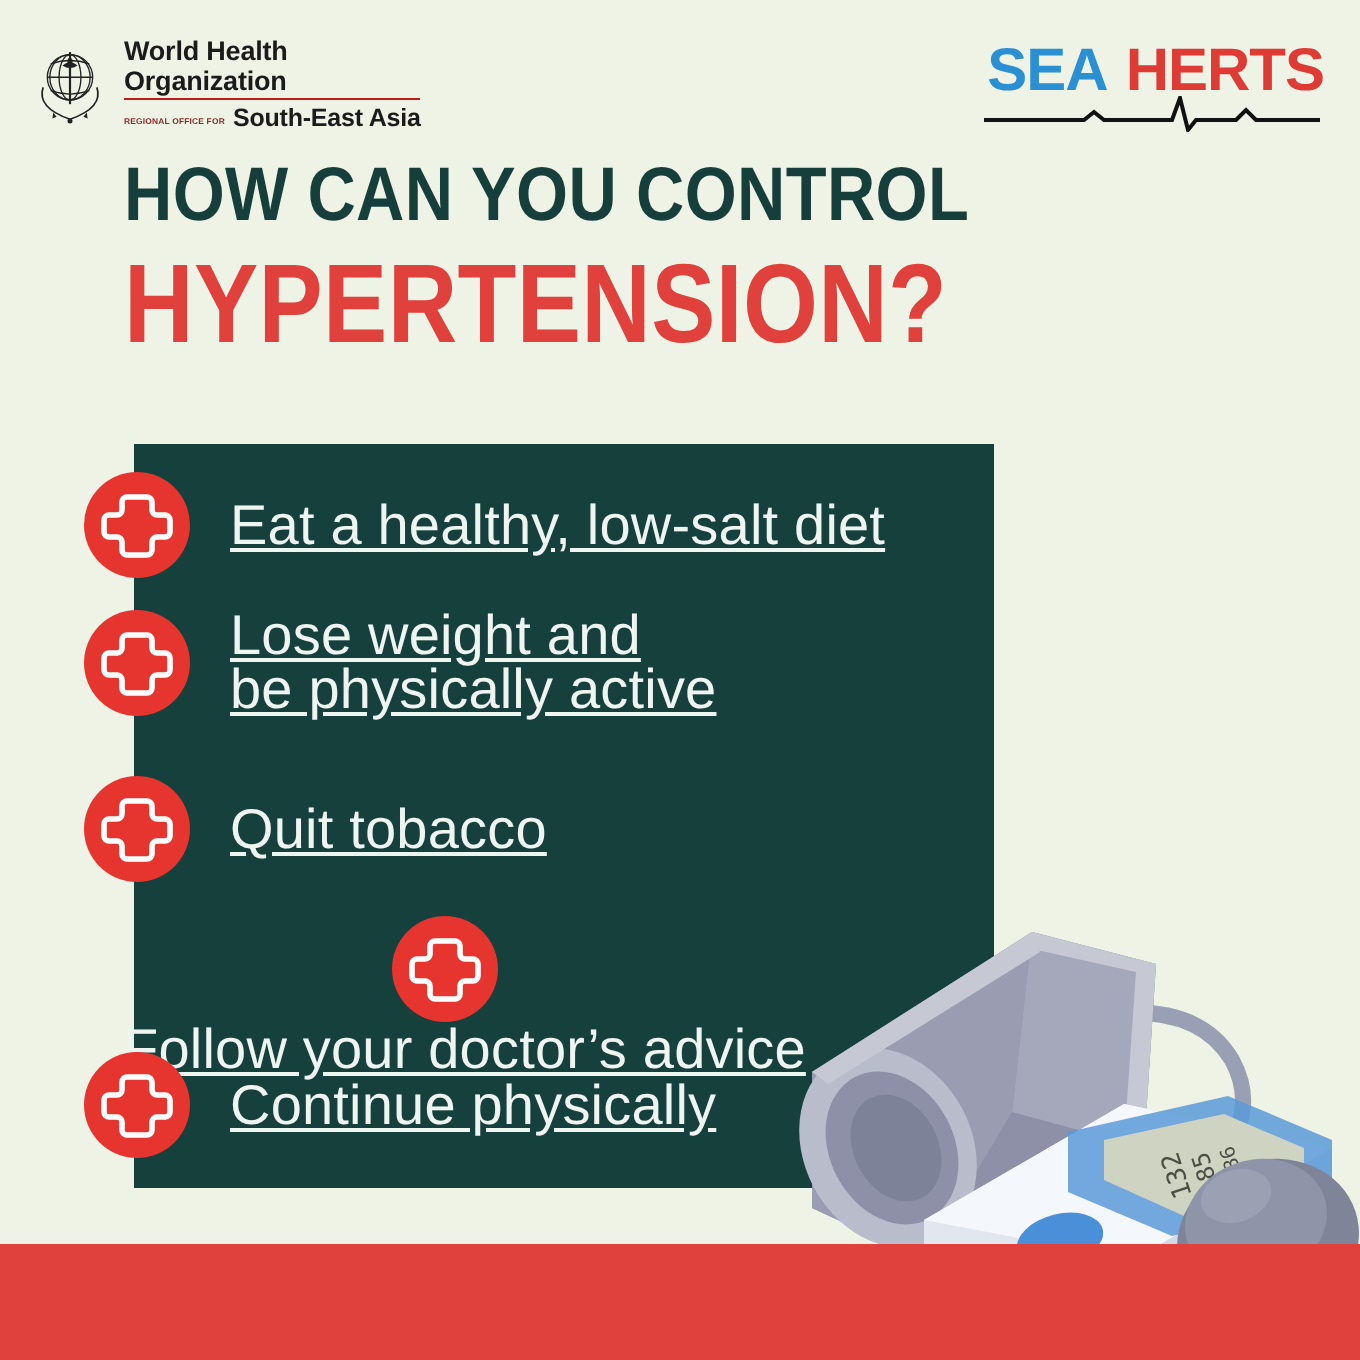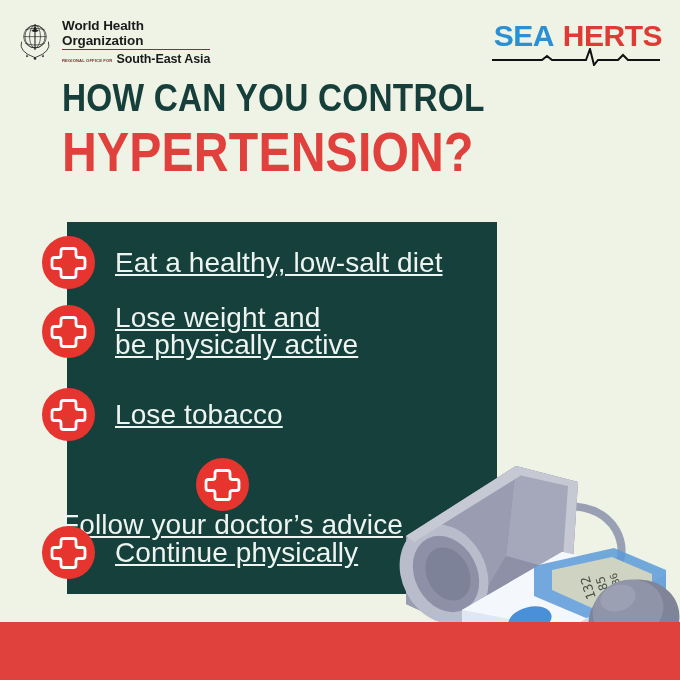--- a/index.html
+++ b/index.html
@@ -20,21 +20,21 @@
     background: #eff3e5;
     overflow: hidden;
   }
 
   
   .who-logo {
     position: absolute;
     left: 14px;
     top: 18px;
     display: flex;
-    align-items: flex-start;
+    align-items: center;
     gap: 6px;
   }
   .who-emblem { width: 42px; height: 44px; flex: 0 0 auto; }
   .who-text {
     display: flex;
     flex-direction: column;
     justify-content: flex-start;
     padding-top: 1px;
   }
   .who-line1, .who-line2 {
@@ -260,21 +260,21 @@
 be physically active</div>
     </div>
 
     <div class="bullet-row" style="top:152px;">
       <div class="bullet-icon">
         <svg width="53" height="53" viewBox="0 0 53 53">
           <circle cx="26.5" cy="26.5" r="26.5" fill="#e5352e"></circle>
           <path d="M21.5 12.5 h10 a2.5 2.5 0 0 1 2.5 2.5 v4 a2.5 2.5 0 0 0 2.5 2.5 h4 a2.5 2.5 0 0 1 2.5 2.5 v6 a2.5 2.5 0 0 1 -2.5 2.5 h-4 a2.5 2.5 0 0 0 -2.5 2.5 v4 a2.5 2.5 0 0 1 -2.5 2.5 h-10 a2.5 2.5 0 0 1 -2.5 -2.5 v-4 a2.5 2.5 0 0 0 -2.5 -2.5 h-4 a2.5 2.5 0 0 1 -2.5 -2.5 v-6 a2.5 2.5 0 0 1 2.5 -2.5 h4 a2.5 2.5 0 0 0 2.5 -2.5 v-4 a2.5 2.5 0 0 1 2.5 -2.5 z" fill="none" stroke="#ffffff" stroke-width="2.8"></path>
         </svg>
       </div>
-      <div class="bullet-text">Lose tobacco</div>
+      <div class="bullet-text">Quit tobacco</div>
     </div>
 
     <div class="bullet-row" style="top:222px;flex-direction:column;">
       <div class="bullet-icon">
         <svg width="53" height="53" viewBox="0 0 53 53">
           <circle cx="26.5" cy="26.5" r="26.5" fill="#e5352e"></circle>
           <path d="M21.5 12.5 h10 a2.5 2.5 0 0 1 2.5 2.5 v4 a2.5 2.5 0 0 0 2.5 2.5 h4 a2.5 2.5 0 0 1 2.5 2.5 v6 a2.5 2.5 0 0 1 -2.5 2.5 h-4 a2.5 2.5 0 0 0 -2.5 2.5 v4 a2.5 2.5 0 0 1 -2.5 2.5 h-10 a2.5 2.5 0 0 1 -2.5 -2.5 v-4 a2.5 2.5 0 0 0 -2.5 -2.5 h-4 a2.5 2.5 0 0 1 -2.5 -2.5 v-6 a2.5 2.5 0 0 1 2.5 -2.5 h4 a2.5 2.5 0 0 0 2.5 -2.5 v-4 a2.5 2.5 0 0 1 2.5 -2.5 z" fill="none" stroke="#ffffff" stroke-width="2.8"></path>
         </svg>
       </div>
       <div class="bullet-text">Follow your doctor’s advice</div>

